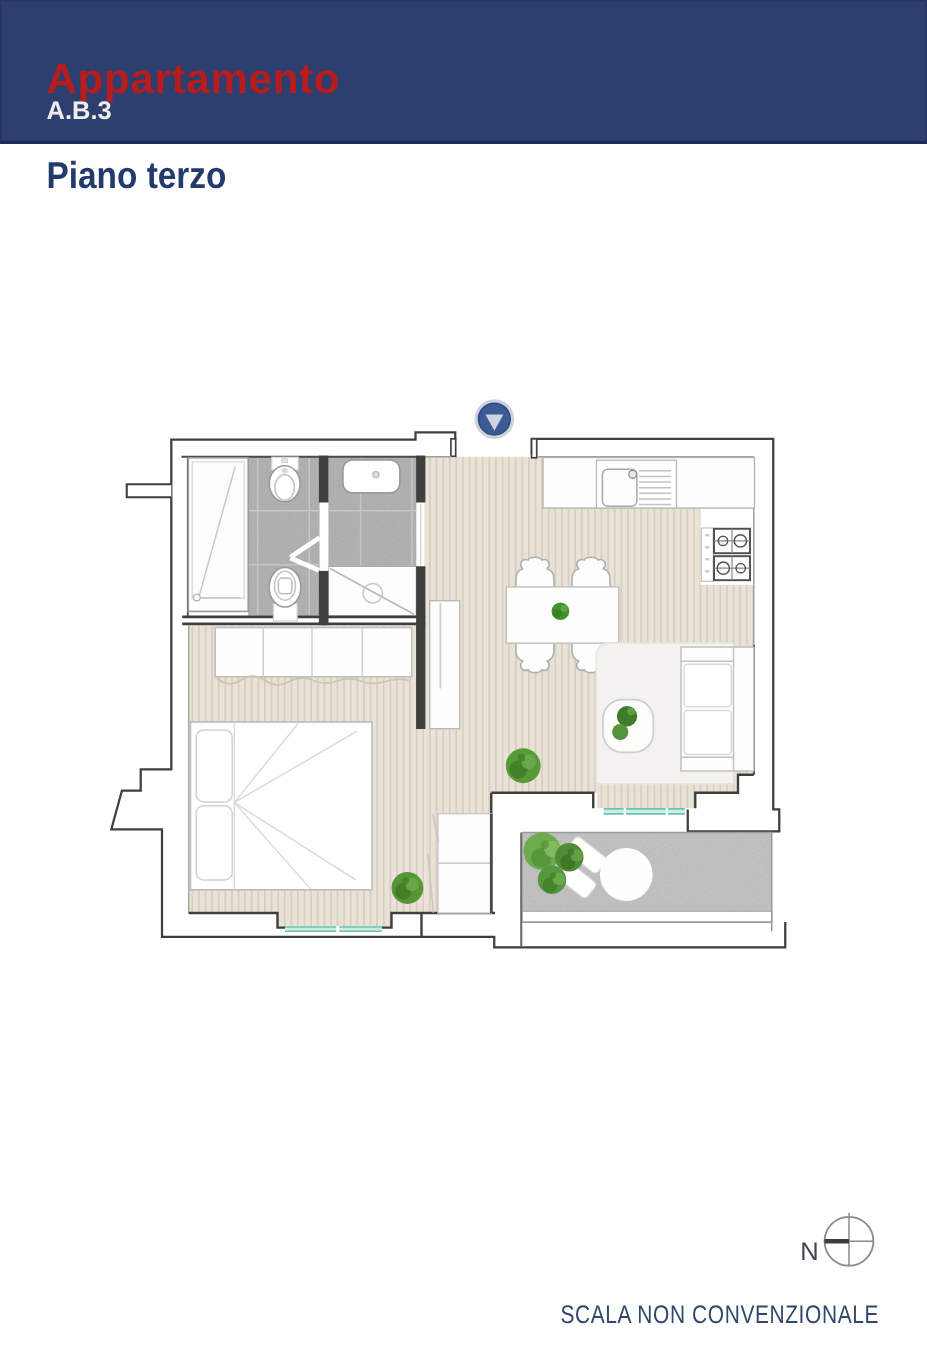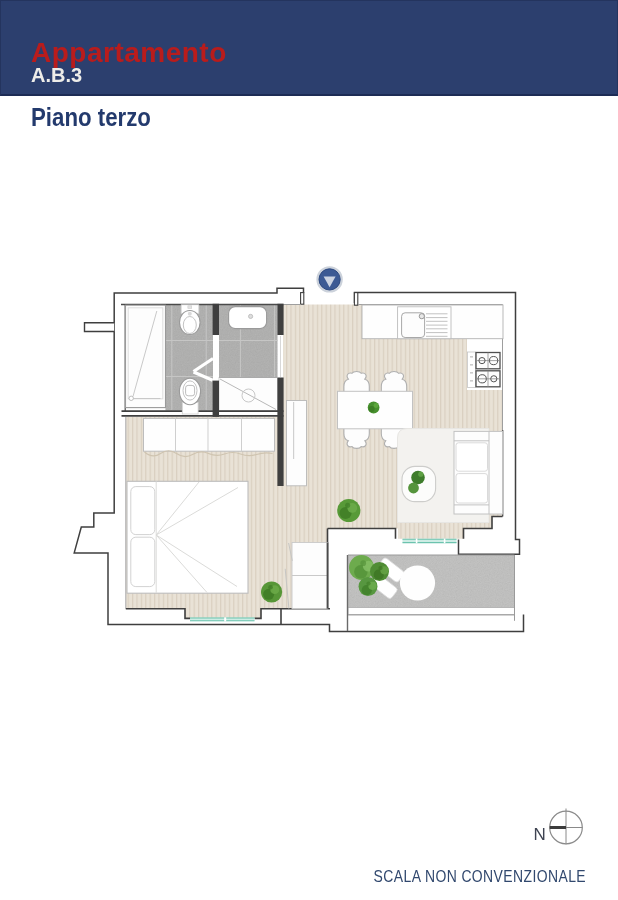--- a/index.html
+++ b/index.html
@@ -1,19 +1,19 @@
 <!DOCTYPE html>
 <html><head>
 <meta charset="utf-8">
 <style>
   html,body{margin:0;padding:0;background:#fff;}
   body{width:618px;height:900px;position:relative;font-family:"Liberation Sans",sans-serif;overflow:hidden;}
   .hdr{position:absolute;left:0;top:0;width:618px;height:96px;background:#2c3f6e;border:1px solid #24345e;border-bottom:2px solid #1d2c55;box-sizing:border-box;}
   .t1{position:absolute;left:31px;top:37px;font-size:28px;font-weight:bold;color:#b91c1c;letter-spacing:0.5px;}
-  .t2{position:absolute;left:31px;top:64px;font-size:20px;font-weight:bold;color:#eeede9;}
+  .t2{position:absolute;left:31px;top:64px;font-size:17px;font-weight:bold;color:#eeede9;}
   .t3{position:absolute;left:31px;top:103px;font-size:25px;font-weight:bold;color:#233a6d;transform:scaleX(0.89);transform-origin:left center;}
   .t4{position:absolute;right:32px;top:867px;font-size:17px;color:#31486e;letter-spacing:0.5px;transform:scaleX(0.82);transform-origin:right center;}
   svg{position:absolute;left:0;top:0;}
 </style>
 </head>
 <body>
 
 <div class="hdr"></div>
 
 <div class="t1">Appartamento</div>

